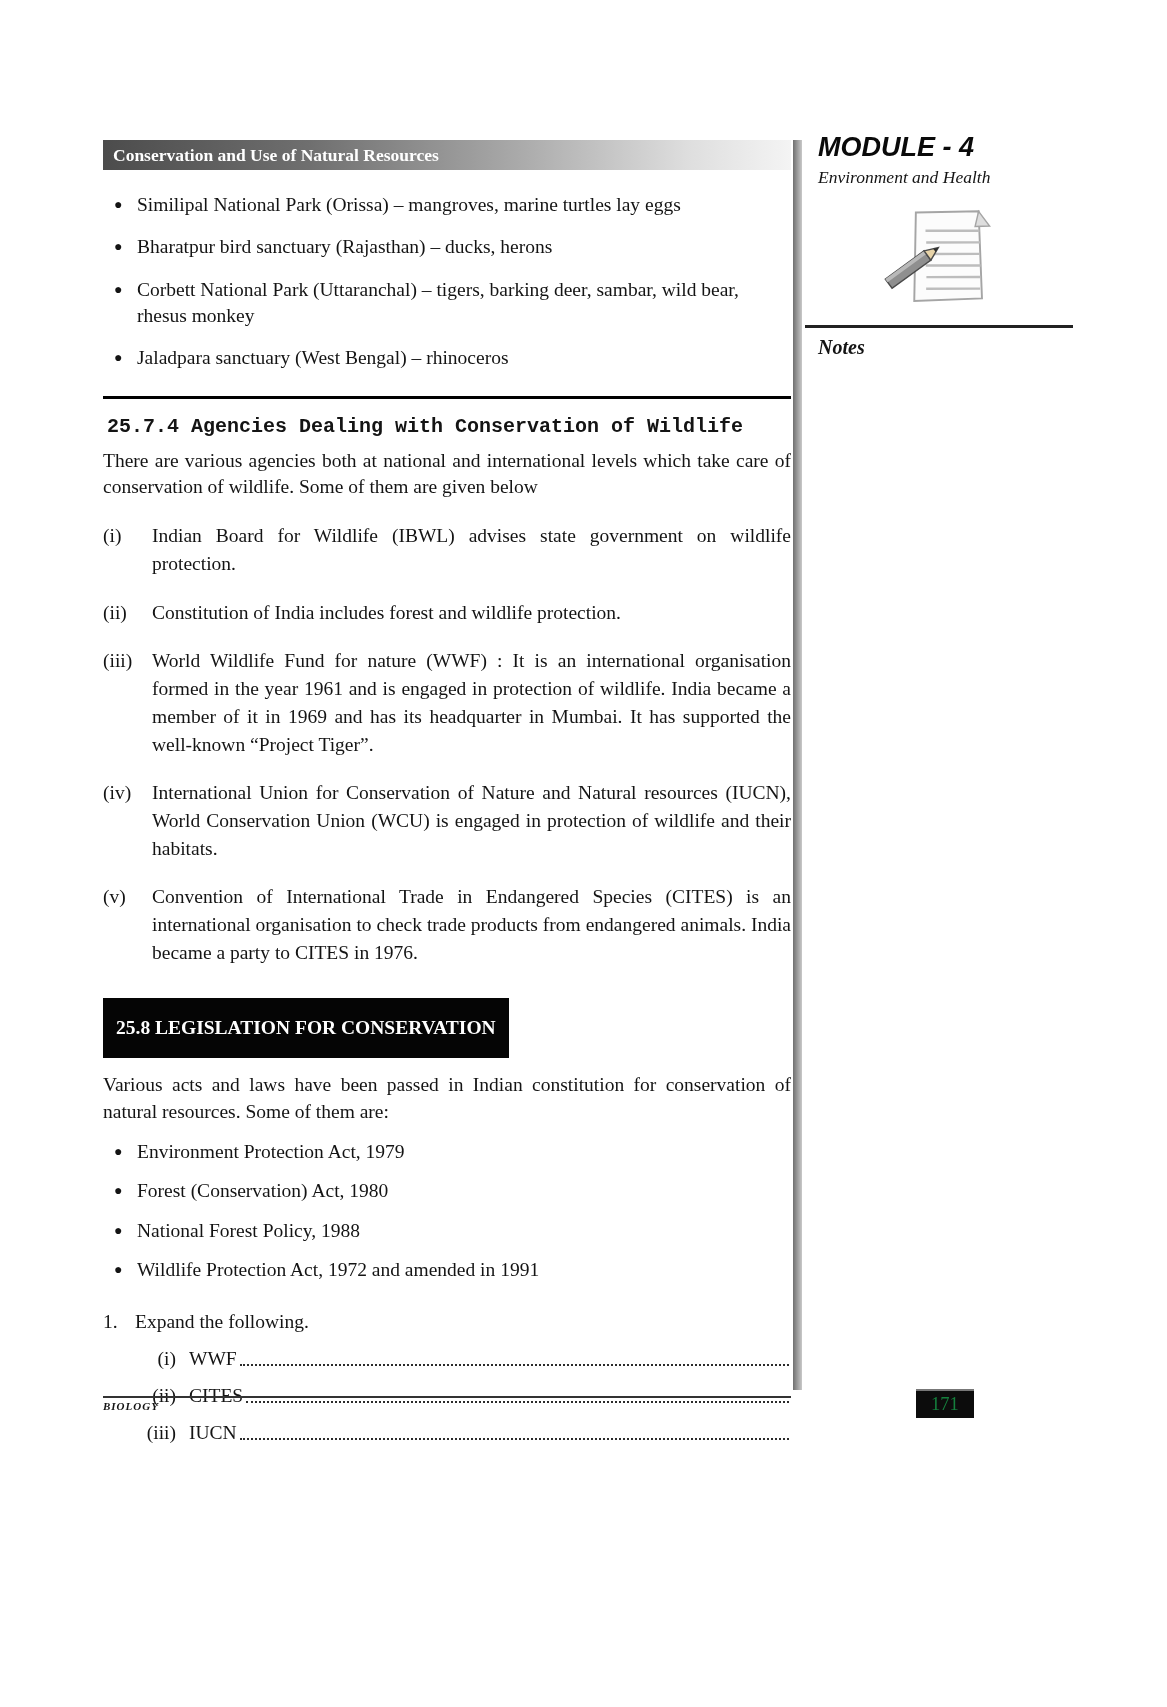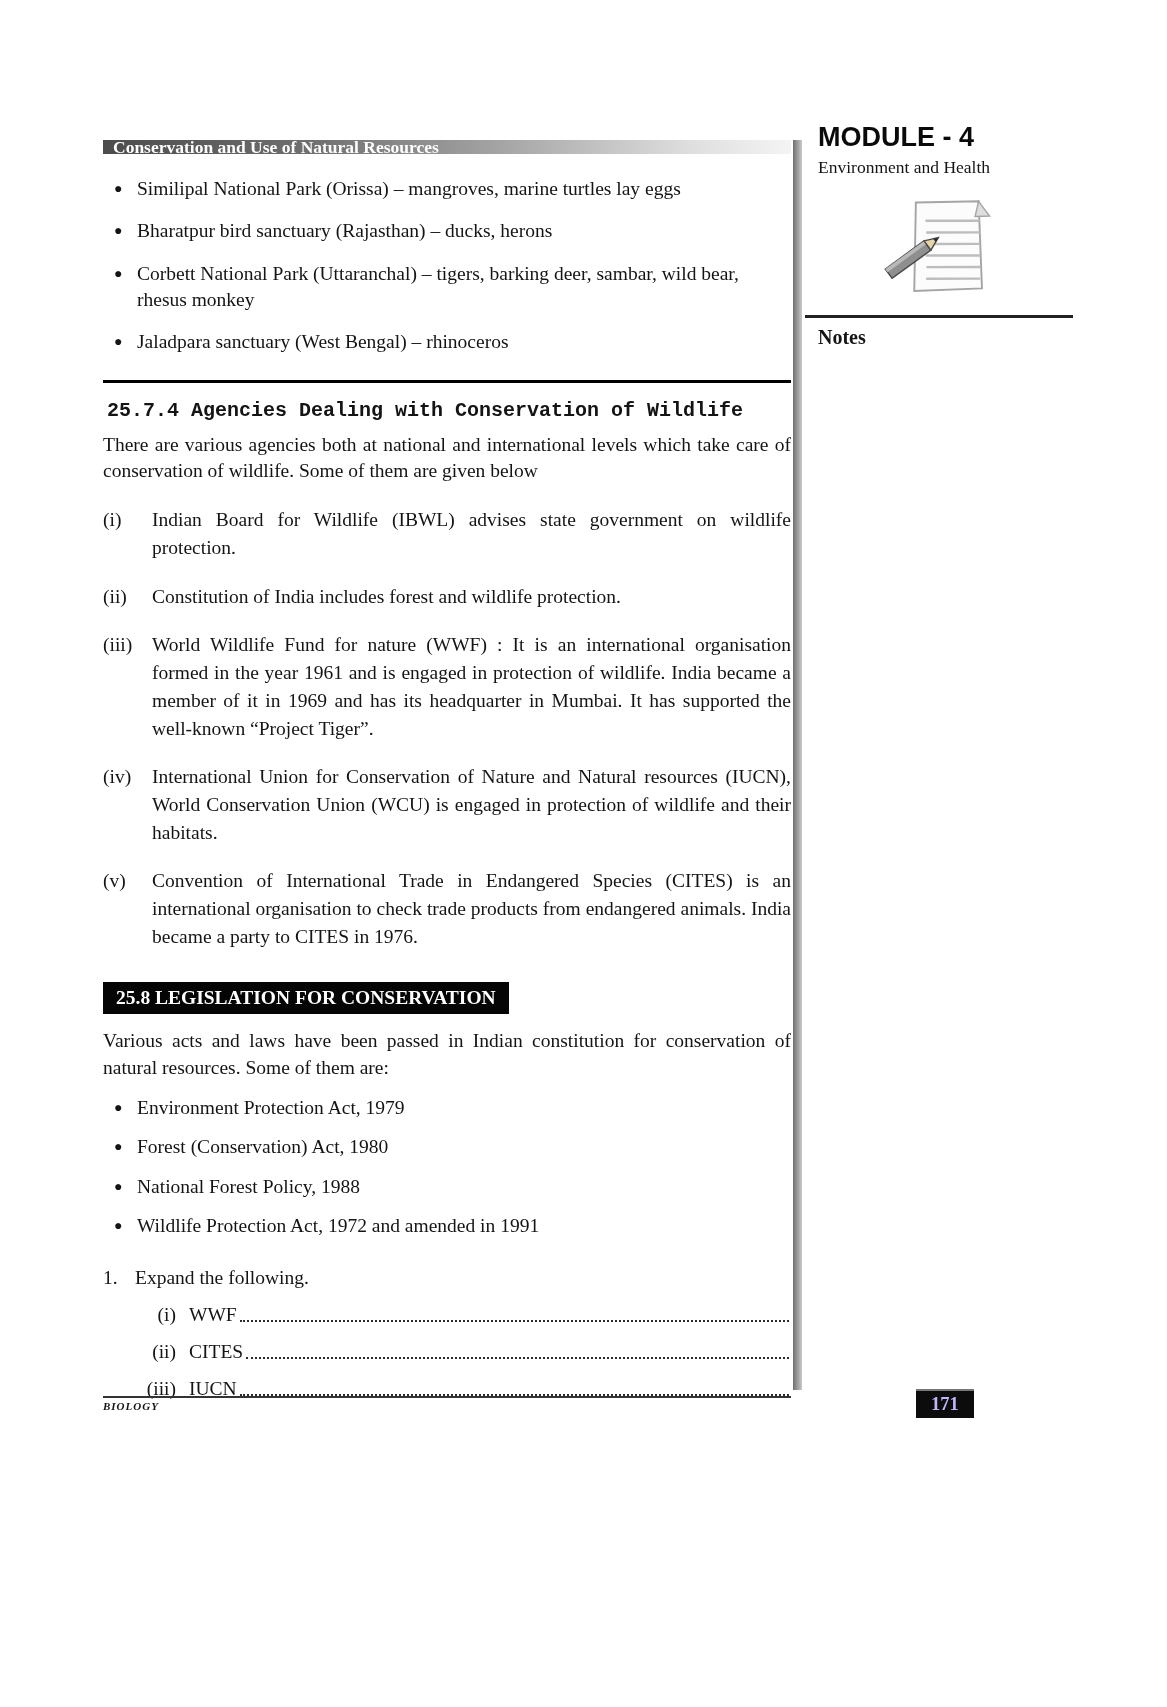--- a/index.html
+++ b/index.html
@@ -3,42 +3,42 @@
 <meta charset="utf-8">
 <style>
   html,body { margin:0; padding:0; background:#ffffff; }
   .page {
     position:relative; width:1167px; height:1707px; background:#ffffff;
     font-family:"Liberation Serif", serif; color:#141414; overflow:hidden;
   }
   .main-col { position:absolute; left:103px; top:140px; width:688px; }
 
   .header-band {
-    height:14px; display:flex; align-items:center; padding-left:10px; box-sizing:border-box;
+    height:30px; display:flex; align-items:center; padding-left:10px; box-sizing:border-box;
     background:linear-gradient(to right,#4c4c4c 0%,#6f6f6f 30%,#a9a9a9 60%,#dedede 85%,#f4f4f4 100%);
     color:#ffffff; font-weight:bold; font-size:17.5px;
   }
 
   .bullet-item { display:flex; font-size:19.5px; line-height:1.35; margin-top:16px; }
   .bullet-item .dot { flex:none; width:23px; margin-left:11px; font-size:14px; padding-top:4px; }
   .bullet-item .btxt { flex:1; }
   .parks { margin-top:22px; }
 
   .rule { border:none; border-top:3px solid #000; margin:24px 0 16px 0; }
 
   .sec-heading { font-size:20px; font-weight:bold; margin:4px 0 10px 4px;font-family:Liberation Mono, monospace; }
   .body-par { font-size:19.5px; line-height:1.38; text-align:justify; margin:0; }
 
   .roman-item { display:flex; font-size:19.5px; line-height:1.42; margin-top:21px; }
   .roman-item .rnum { flex:none; width:49px; }
   .roman-item .rtxt { flex:1; text-align:justify; }
 
   .black-bar {
     display:inline-block; background:#050505; color:#ffffff; font-weight:bold;
-    font-size:19.5px; padding:5px 13px;
+    font-size:19.5px; padding:19px 13px;
   }
   .sec258-bar { margin-top:32px; }
   .sec258-par { margin-top:14px; }
   .legis .bullet-item { margin-top:13px; }
 
   .intext-row { display:flex; align-items:flex-end; margin-top:48px; }
   .intext-icon { flex:none; width:72px; height:72px; margin-right:5px; }
   .intext-bar { margin-bottom:3px; }
 
   .q-line { display:flex; font-size:19.5px; margin-top:28px; }
@@ -47,32 +47,32 @@
   .expand-item { display:flex; align-items:flex-end; font-size:19.5px; margin-top:15px; margin-left:30px; }
   .expand-item .enum { flex:none; width:56px; text-align:right; padding-right:13px; box-sizing:border-box; }
   .expand-item .elabel { flex:none; }
   .expand-item .dots { flex:1; border-bottom:2.5px dotted #2b2b2b; margin:0 2px 4px 3px; }
 
   .vbar {
     position:absolute; left:793px; top:140px; width:9px; height:1250px;
     background:linear-gradient(to right,#6f6f6f,#c9c9c9);
   }
 
-  .sidebar { position:absolute; left:818px; top:122px; width:255px; }
+  .sidebar { position:absolute; left:818px; top:132px; width:255px;font-style:italic; }
   .module-title { font-family:"Liberation Sans", sans-serif; font-weight:bold; font-size:27px; color:#0a0a0a; }
   .module-sub { font-size:17.5px; margin-top:4px; }
   .pencil-wrap { width:125px; margin:16px 0 0 62px; }
   .notes-rule { border:none; border-top:3px solid #222; margin:2px 0 0 -13px; width:268px; }
   .notes-label { font-weight:bold; font-size:20px; margin-top:8px; }
 
   .footer-line { position:absolute; left:103px; top:1396px; width:688px; border-top:2px solid #333; }
   .biology { position:absolute; left:103px; top:1400px; font-weight:bold; font-style:italic; font-size:11px; letter-spacing:1px; }
   .pagenum {
-    position:absolute; left:916px; top:1389px; background:#0c0c0c; color:#c4b5fd;
-    font-weight:bold; font-size:18.5px; padding:3px 15px; border-top:2px solid #777;
+    position:absolute; left:916px; top:1389px; background:#0c0c0c; color:#15803d;
+    font-weight:normal; font-size:18.5px; padding:3px 15px; border-top:2px solid #777;
   }
 </style>
 </head>
 <body>
 
 <div class="page">
 
   <div class="main-col">
 
     <div class="header-band">

